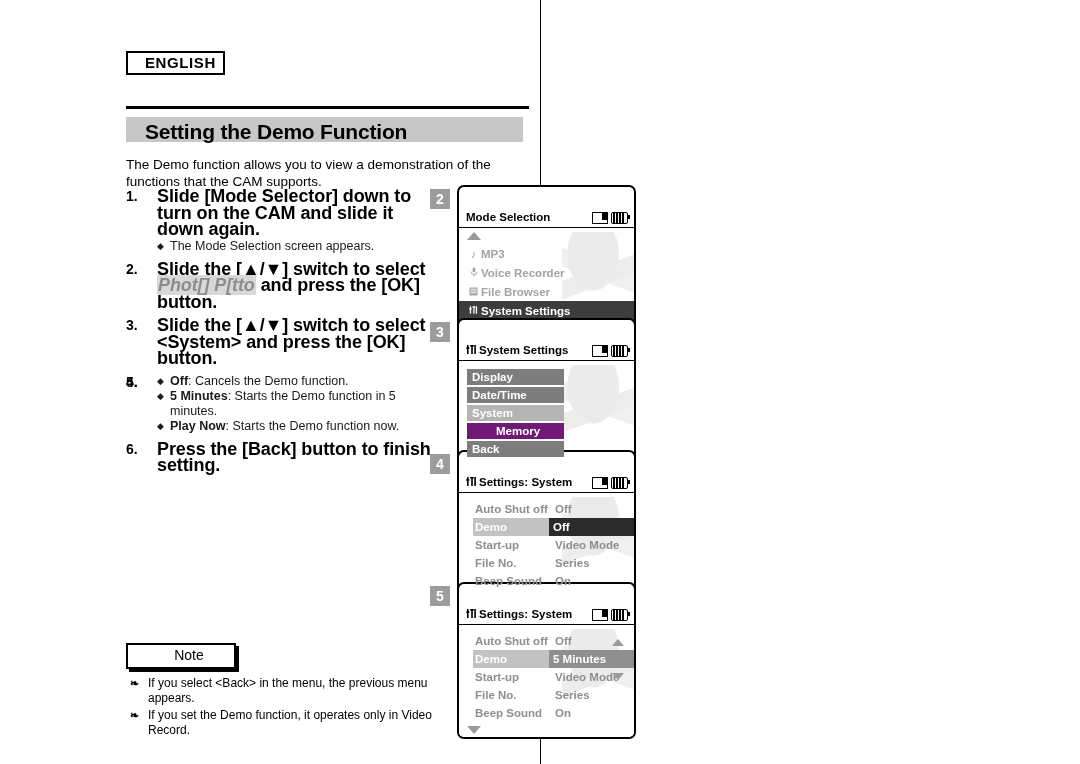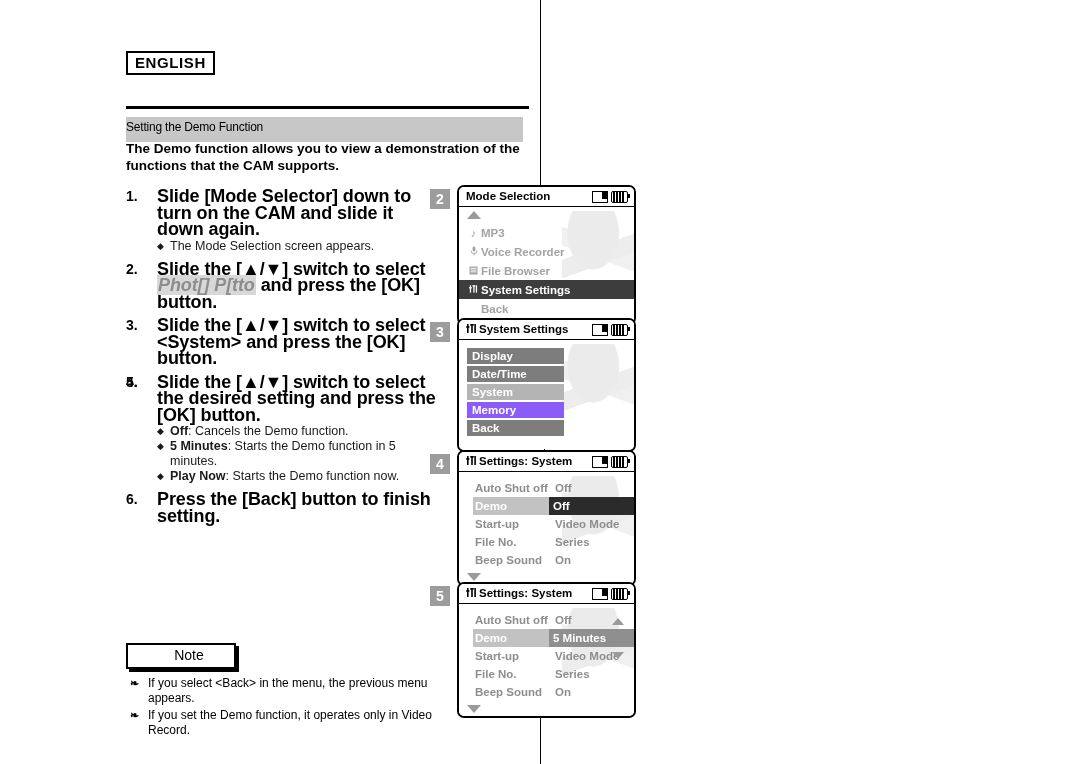--- a/index.html
+++ b/index.html
@@ -35,21 +35,21 @@
   .col-fr { left: 541px; width: 539px; height: 764px; }
 
   
   .lang-tag {
     position: absolute;
     border: 2px solid #000;
     background: #fff;
     font-size: 15px;
     font-weight: bold;
     letter-spacing: 0.6px;
-    padding: 1px 7px 2px 7px;
+    padding: 1px 7px 2px 17px;
     line-height: 17px;
   }
   #lang-en { left: 126px; top: 51px; }
 
   
   .page-title {
     position: absolute;
     font-size: 22px;
     font-weight: bold;
     letter-spacing: -0.3px;
@@ -67,35 +67,35 @@
 
   
   .section-bar {
     position: absolute;
     height: 25px;
     background: #c7c7c7;
     border-bottom: 2px solid #ffffff;
   }
   .section-bar span {
     position: absolute;
-    left: 0;
+    left: 19px;
     top: 3px;
-    font-size: 12px;
-    font-weight: normal;
+    font-size: 21px;
+    font-weight: bold;
     letter-spacing: -0.2px;
   }
   #sec-en { left: 126px; top: 117px; width: 397px; }
 
   
   .intro {
     position: absolute;
     font-size: 13.5px;
     line-height: 17px;
   }
-  #intro-en { left: 126px; top: 140px; width: 405px; font-weight: bold; }
+  #intro-en { left: 126px; top: 156px; width: 405px; }
 
   
   .steps { position: absolute; }
   #steps-en { left: 126px; top: 188px; width: 310px; }
 
   .step {
     position: relative;
     margin-bottom: 7px;
   }
   .step-num {
@@ -198,20 +198,21 @@
     background: #fff;
     border: 2px solid #000;
     border-radius: 7px;
     overflow: hidden;
   }
   .lcd-title {
     position: relative;
     height: 19px;
     border-bottom: 1px solid #000;
     background: #fff;
+    margin-top: 21px;
   }
   .lcd-title .t-text {
     position: absolute;
     left: 7px;
     top: 3px;
     font-size: 11.5px;
     font-weight: bold;
     white-space: nowrap;
   }
   .lcd-title .t-icons {
@@ -327,21 +328,21 @@
     font-size: 11.5px;
     font-weight: bold;
     color: #ffffff;
     line-height: 16px;
     padding-left: 5px;
     background: #7d7d7d;
     position: relative;
     z-index: 1;
   }
   .ss-row.hl { background: #b4b4b4; color: #ffffff; }
-  .ss-row.dark { background: #8b5cf6; color: #ffffff; }
+  .ss-row.dark { background: #701a75; color: #ffffff; text-align: center; }
 
   
   .st-list { position: relative; padding: 7px 0 2px 0; }
   .st-row {
     position: relative;
     height: 18px;
     font-size: 11.5px;
     font-weight: bold;
     line-height: 18px;
     z-index: 1;
@@ -444,21 +445,20 @@
         <div class="step-body">
           <div class="step-title"><span>Slide the [▲/▼] switch to select &lt;System&gt; and press the [OK] button.</span></div>
         </div>
       </div>
       <div class="step">
         <div class="step-num">4.</div>
       </div>
       <div class="step">
         <div class="step-num">5.</div>
         <div class="step-body">
-          <div class="step-title"><span>Slide the [▲/▼] switch to select the desired setting and press the [OK] button.</span></div>
           <div class="sub-list">
             <div class="sub-item"><span class="bullet">◆</span><b>Off</b><span>: Cancels the Demo function.</span></div>
             <div class="sub-item"><span class="bullet">◆</span><b>5 Minutes</b><span>: Starts the Demo function in 5 minutes.</span></div>
             <div class="sub-item"><span class="bullet">◆</span><b>Play Now</b><span>: Starts the Demo function now.</span></div>
           </div>
         </div>
       </div>
       <div class="step">
         <div class="step-num">6.</div>
         <div class="step-body">

